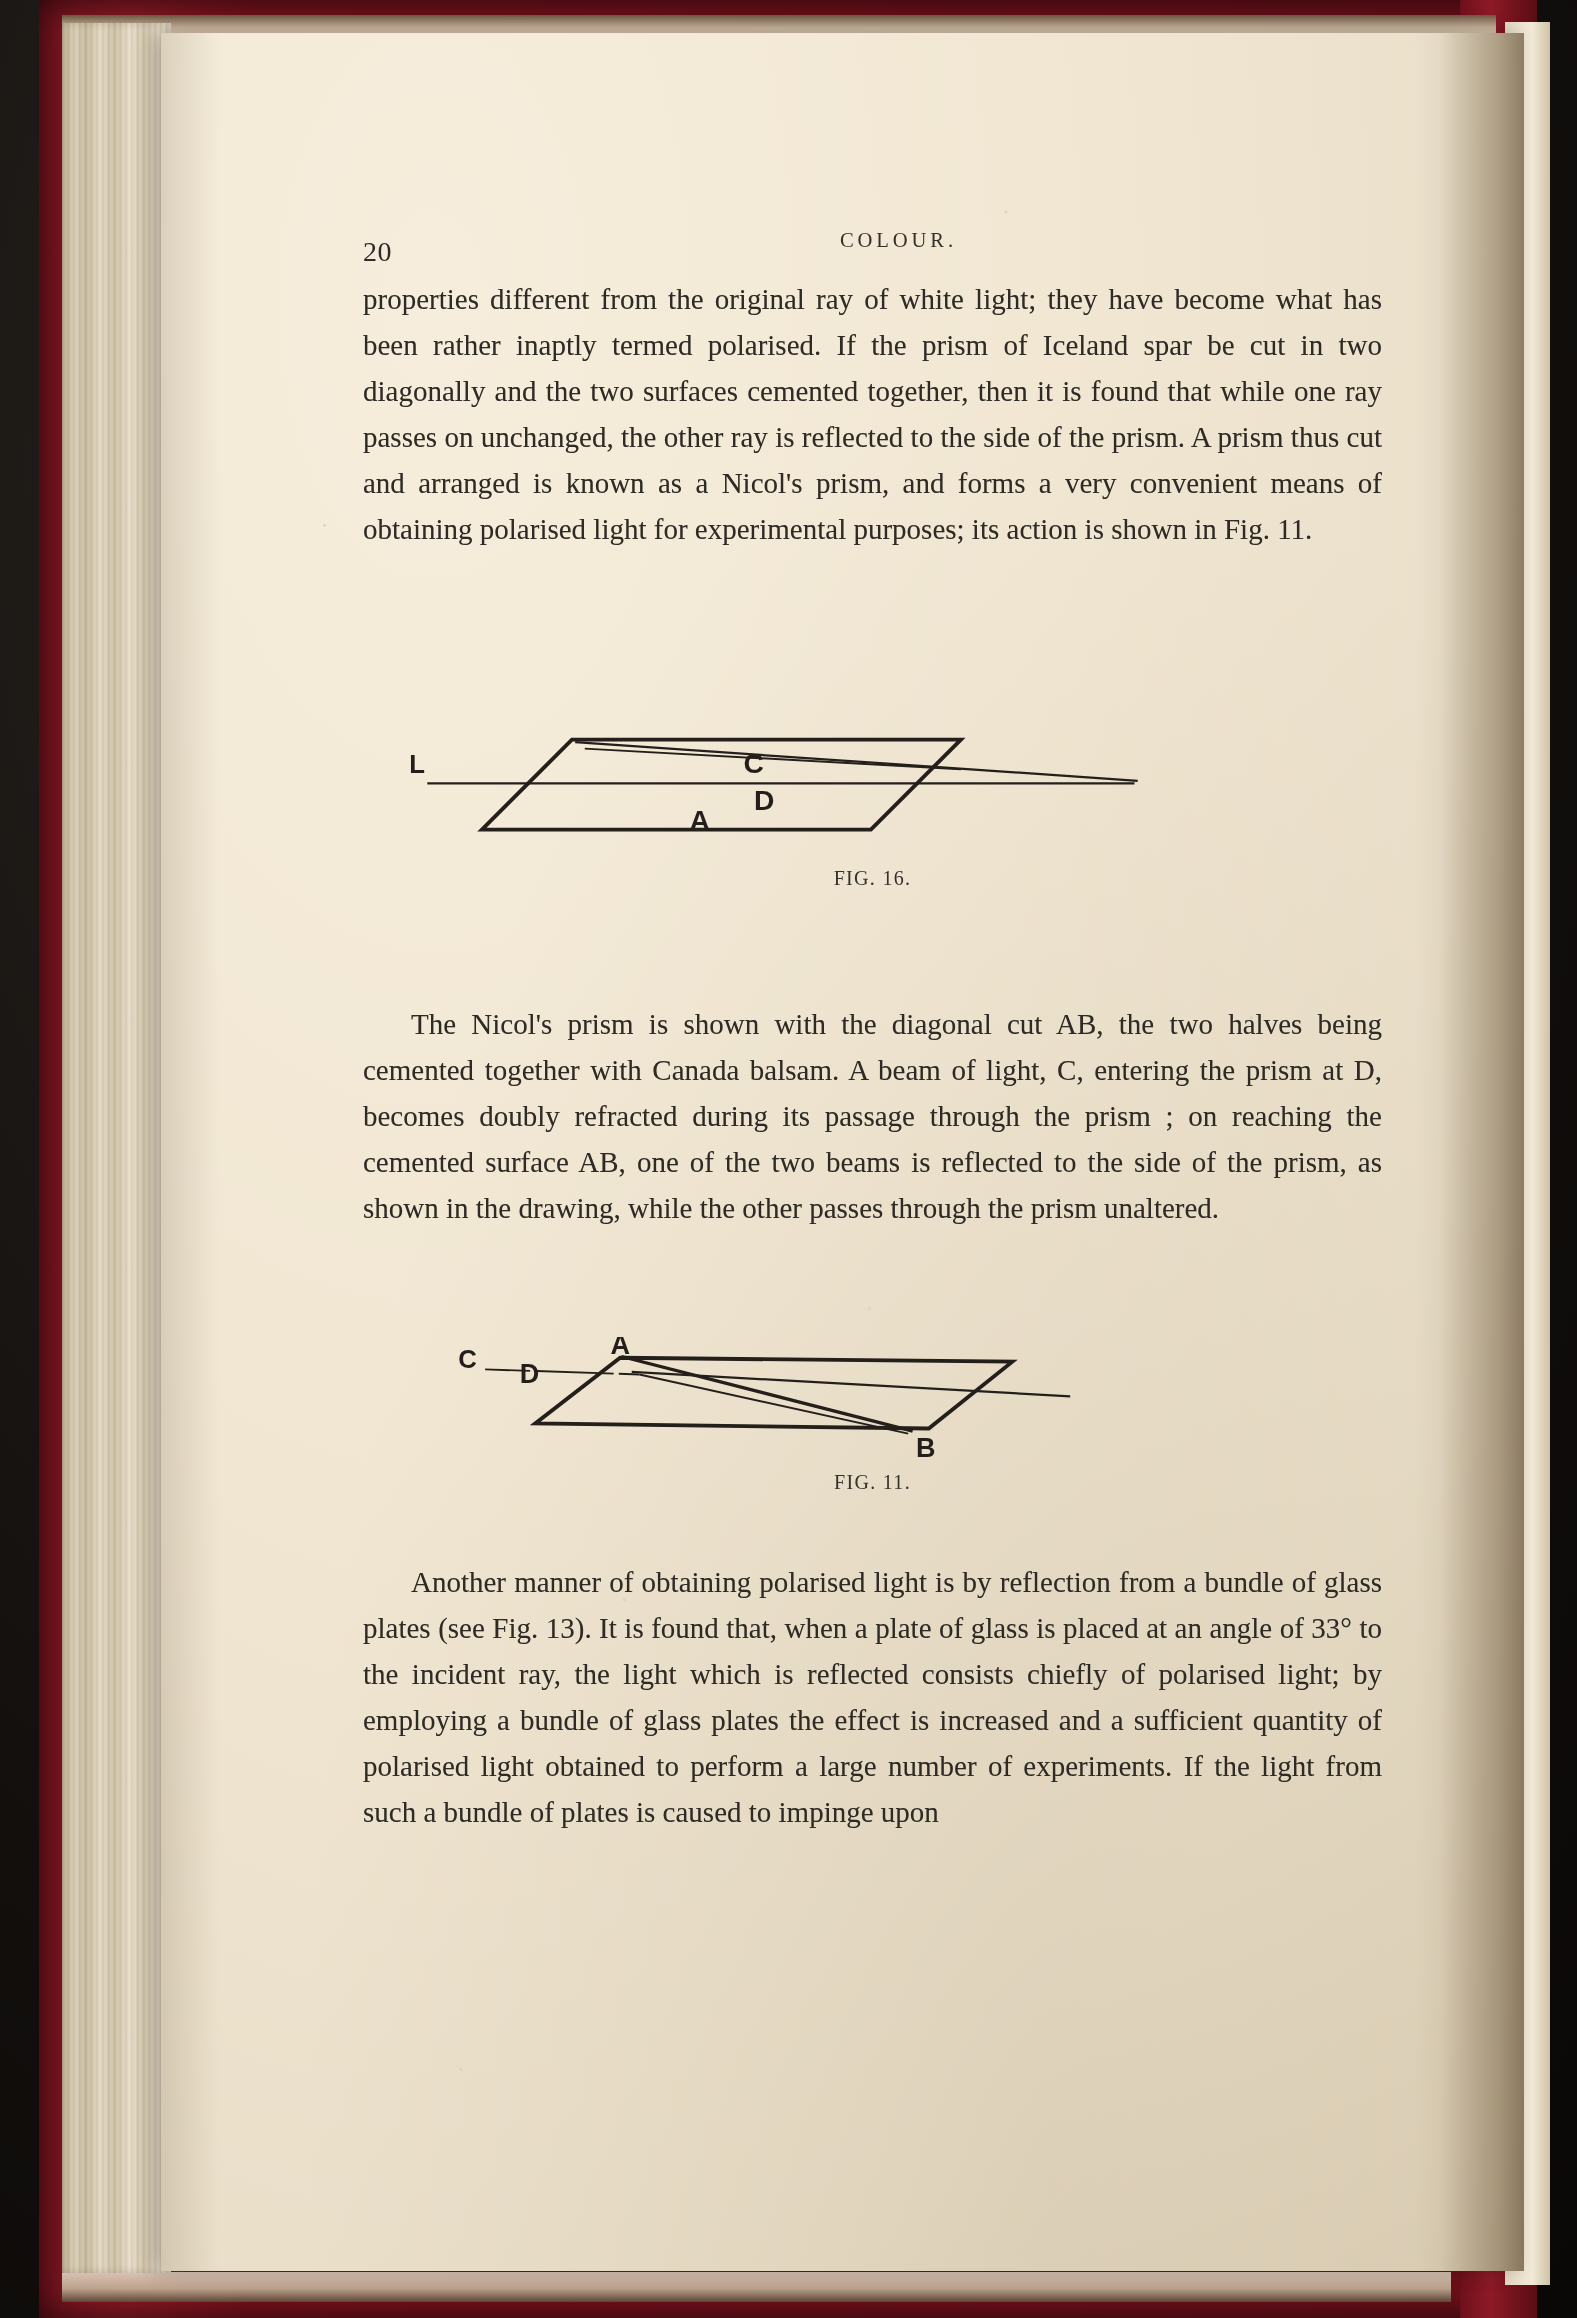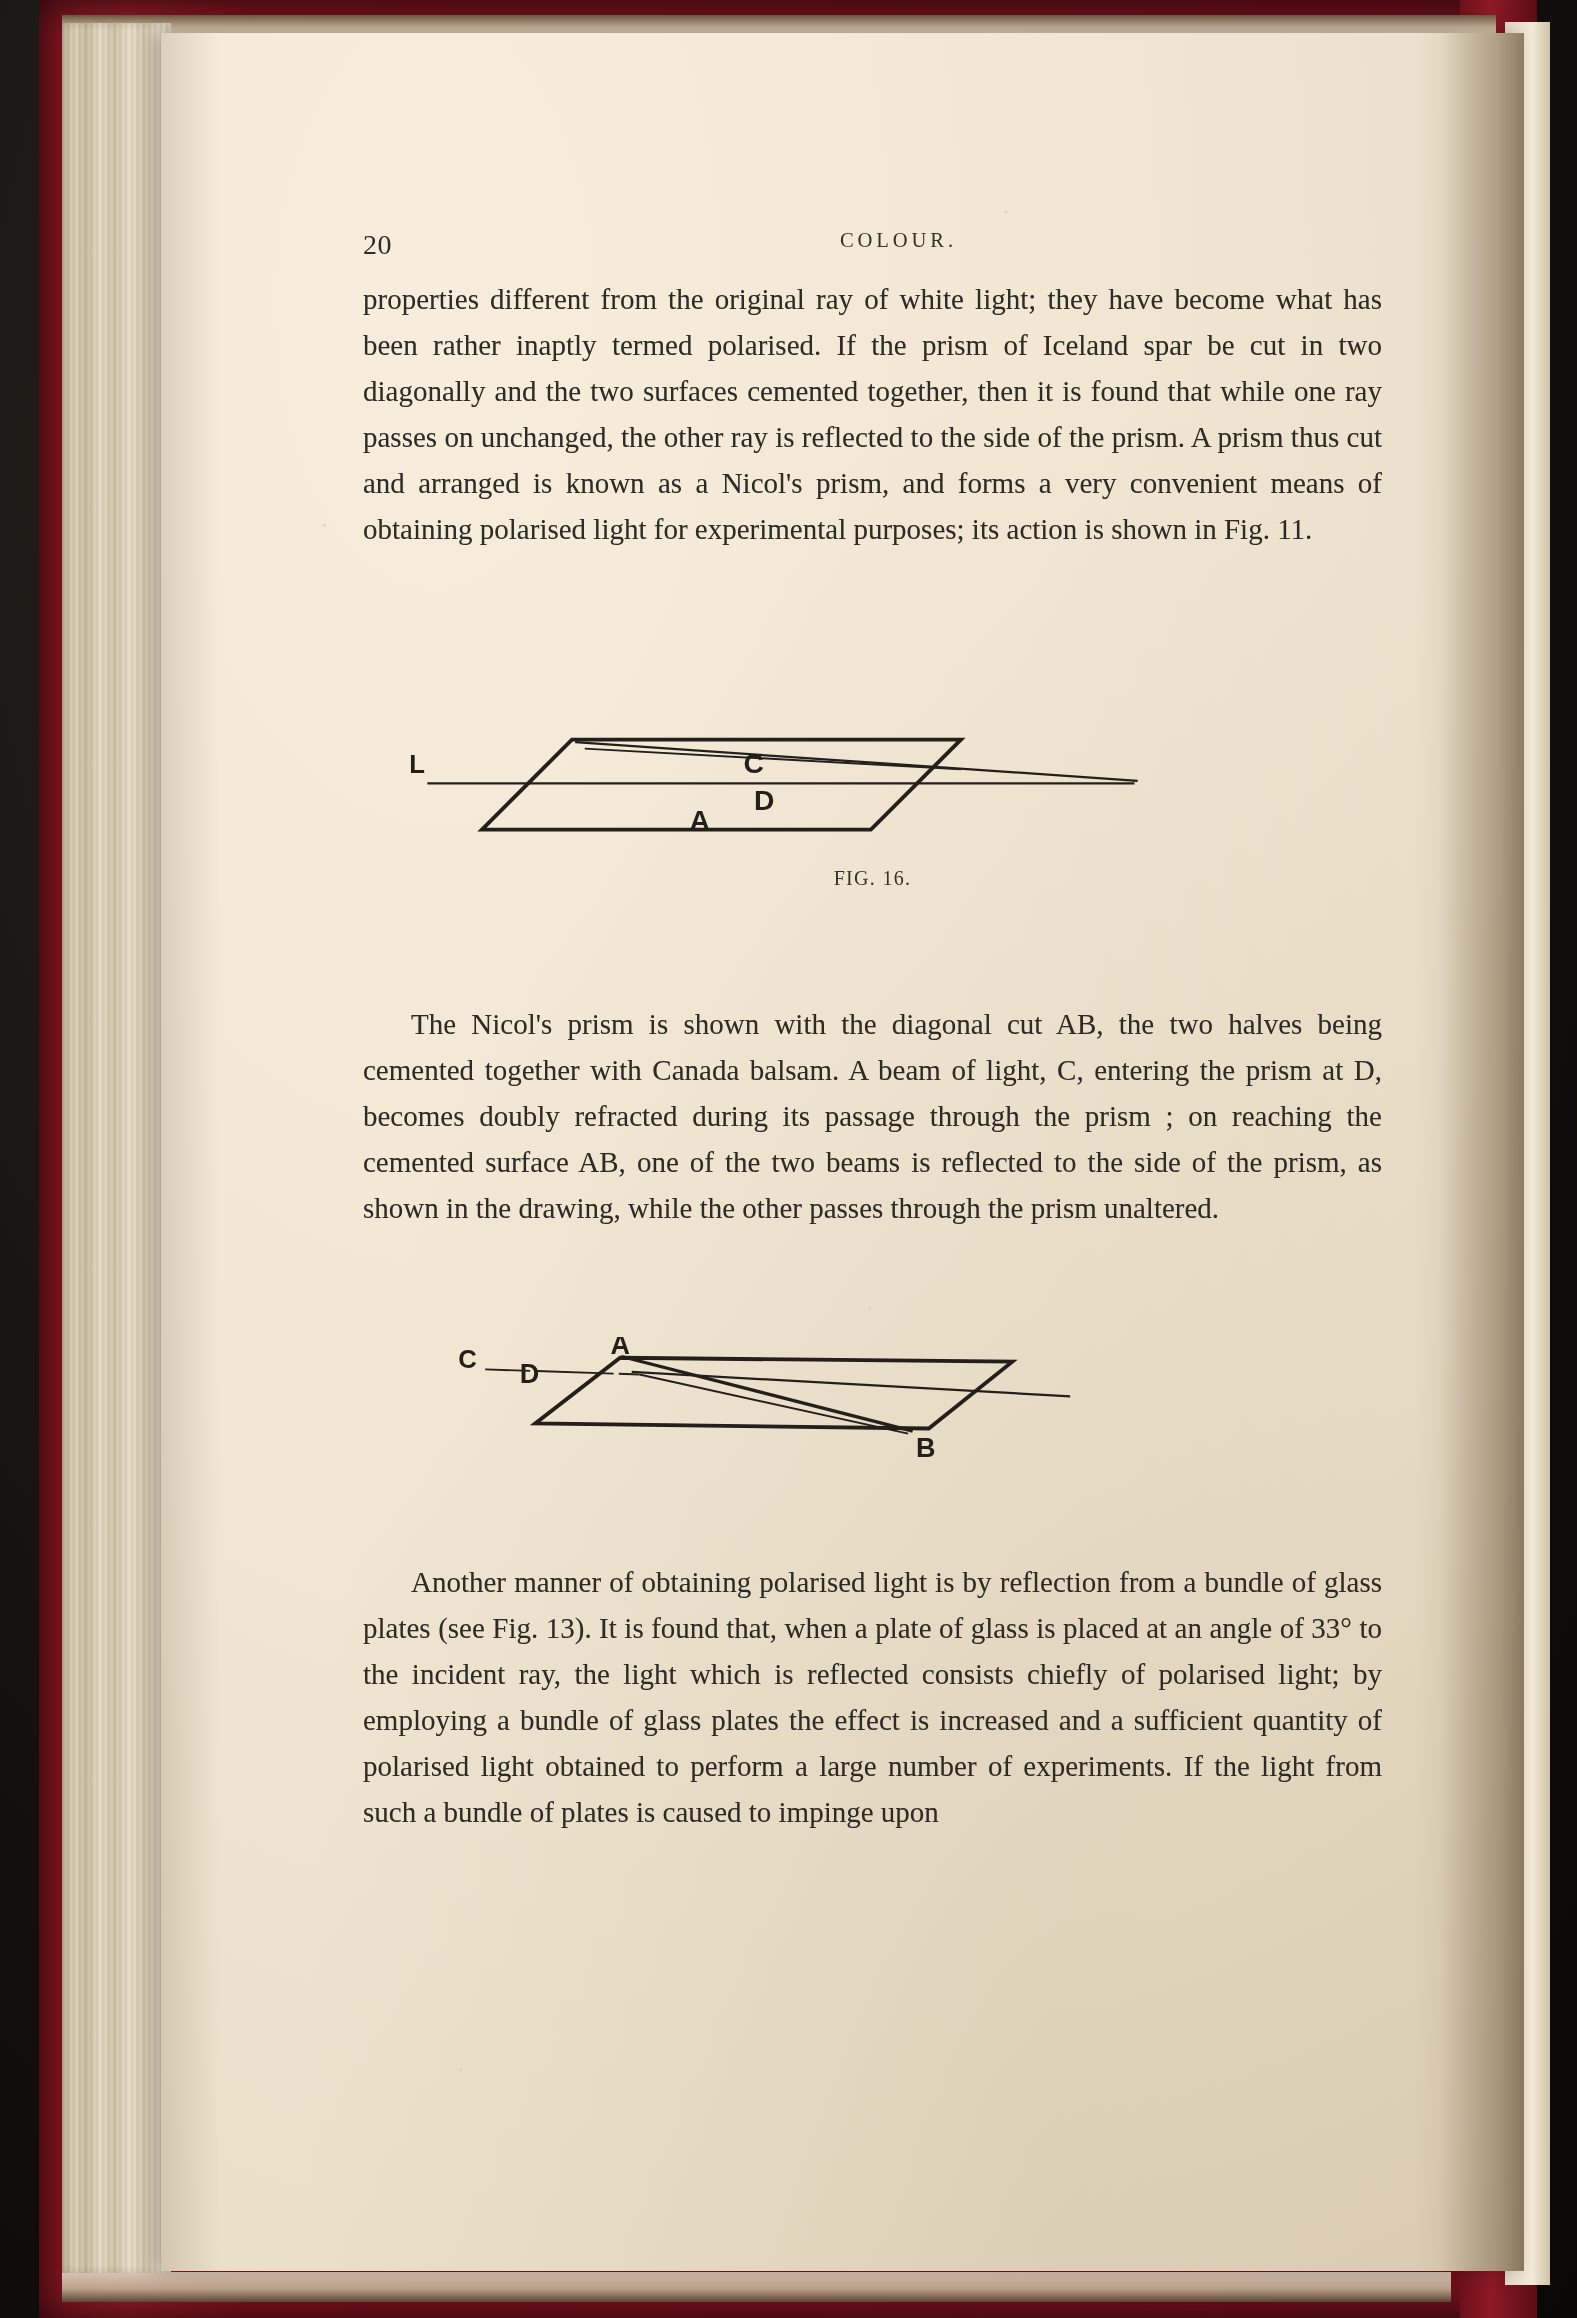--- a/index.html
+++ b/index.html
@@ -149,21 +149,21 @@
   .running-head {
     position: absolute;
     left: 363px;
     top: 225px;
     width: 1016px;
     height: 30px;
   }
   .folio {
     position: absolute;
     left: 0;
-    top: 4px;
+    top: 11px;
     font-size: 28px;
     letter-spacing: 0.6px;
     color: #2f2b26;
   }
   .head-title {
     position: absolute;
     left: 0;
     right: 16px;
     top: 3.9px;
     text-align: center;
@@ -280,19 +280,22 @@
 
       <line x1="418" y1="54" x2="1100" y2="92" stroke="#241f1b" stroke-width="3.5"></line>
 
       <line x1="430" y1="58" x2="848" y2="150" stroke="#241f1b" stroke-width="3"></line>
 
       <text x="385" y="26" font-size="42">A</text>
       <text x="148" y="48" font-size="40">C</text>
       <text x="244" y="72" font-size="42">D</text>
       <text x="860" y="186" font-size="42">B</text>
     </svg>
+    <div class="fig-caption">
+      <span>FIG. 11.</span>
+    </div>
   </div>
 
   <div class="para3">
     <p class="body indent">Another manner of obtaining polarised light is by reflection from a bundle of glass plates (see Fig. 13).   It is found that, when a plate of glass is placed at an angle of 33° to the incident ray, the light which is reflected consists chiefly of polarised light; by employing a bundle of glass plates the effect is increased and a sufficient quantity of polarised light obtained to perform a large number of experiments.   If the light from such a bundle of plates is caused to impinge upon</p>
   </div>
 </div>
 
 
 </body></html>

